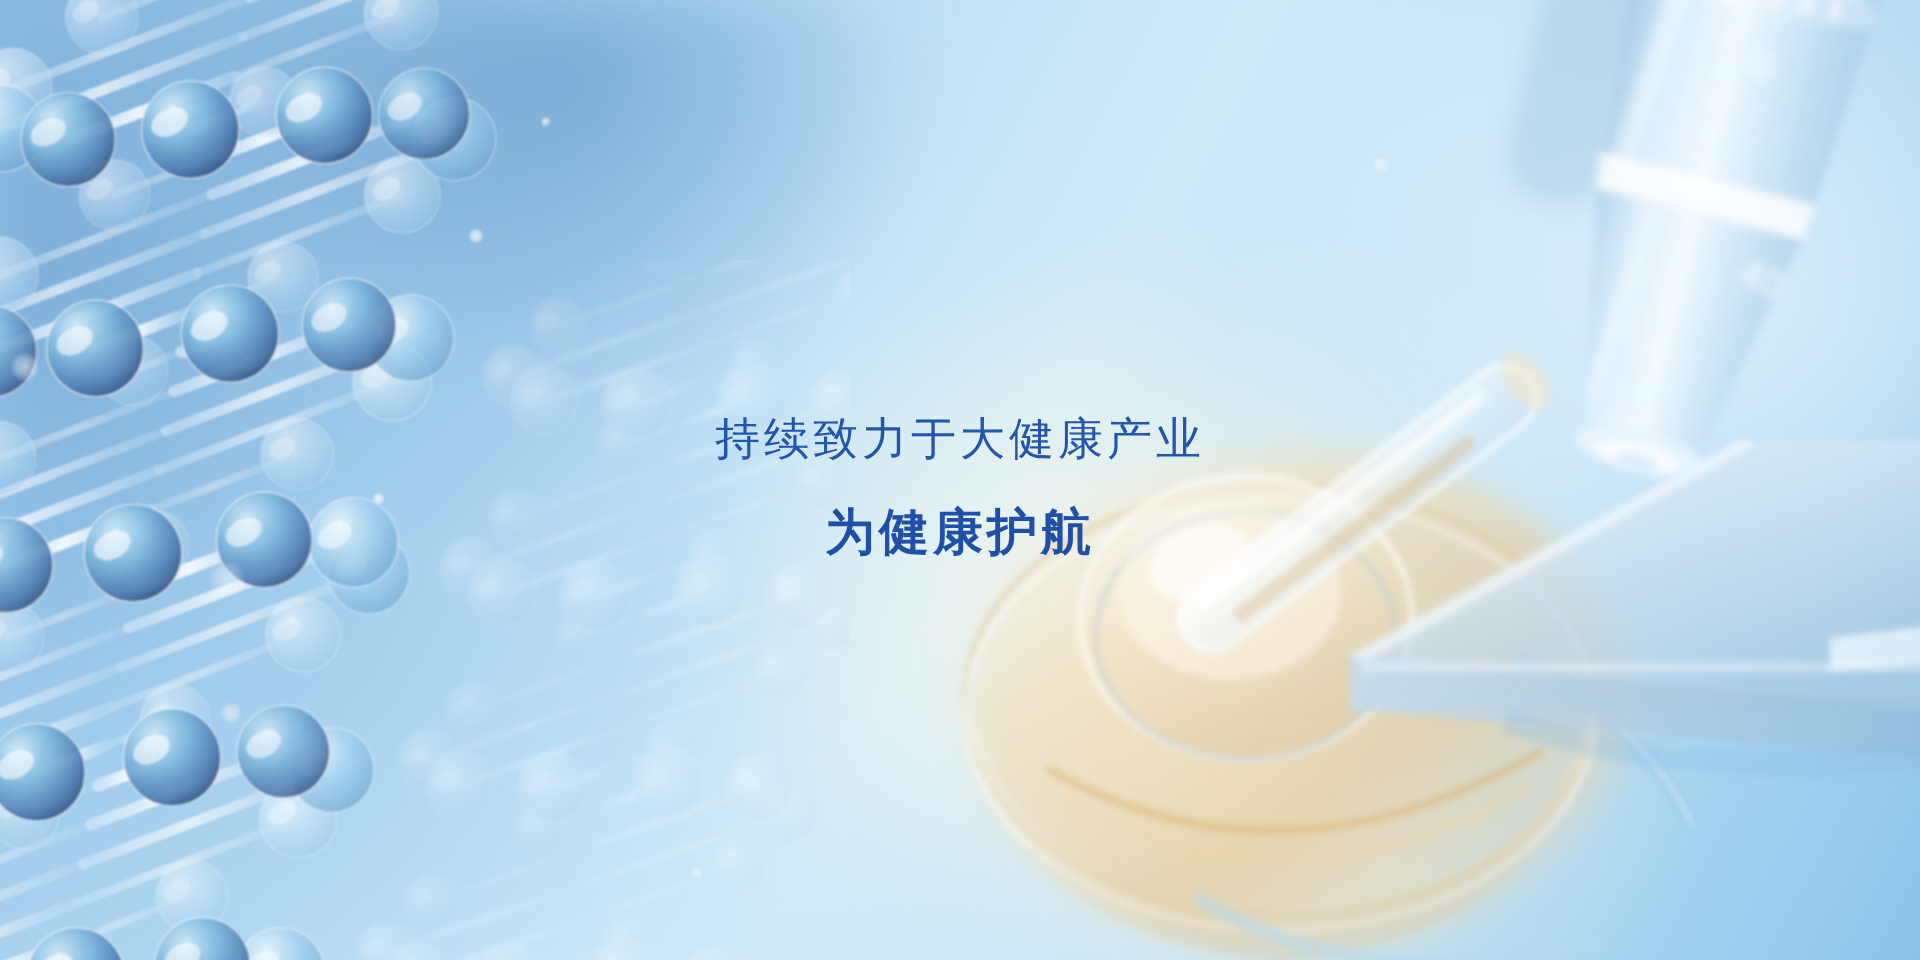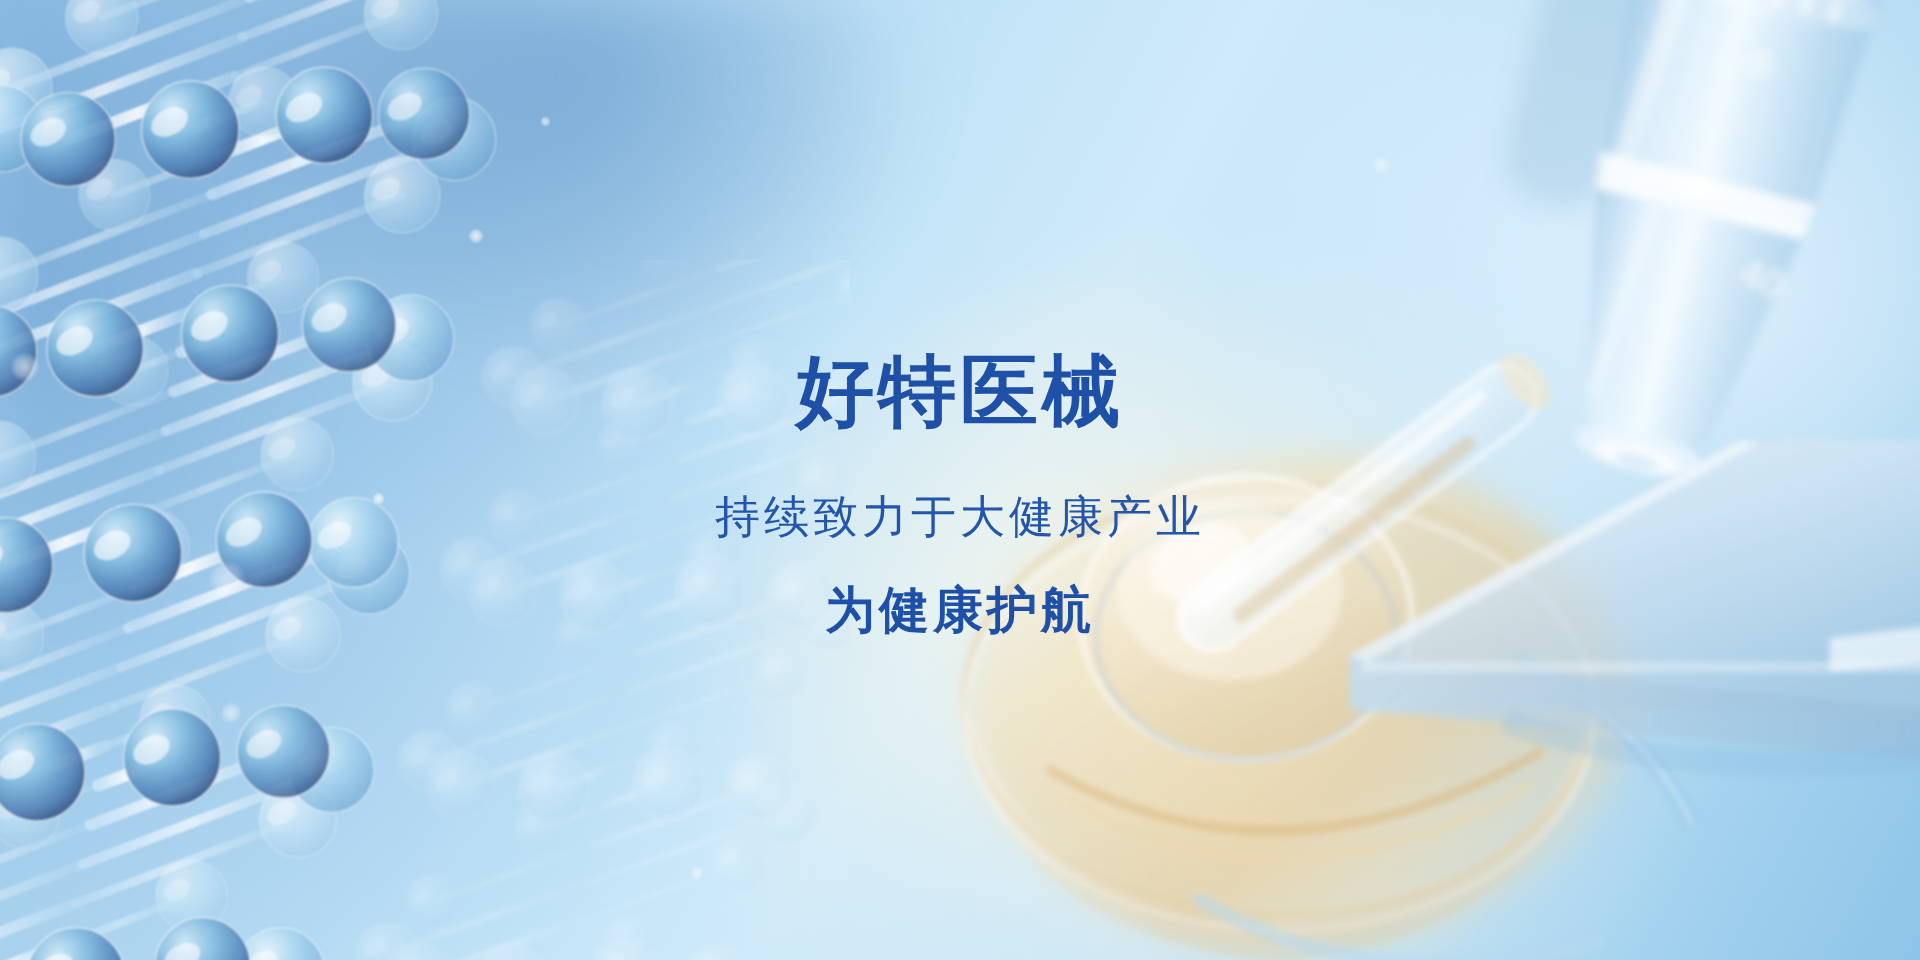--- a/index.html
+++ b/index.html
@@ -1030,18 +1030,17 @@
   <div class="bokeh" style="left:10px;   top:352px;  width:30px; height:30px; opacity:.60;"></div>
   <div class="bokeh" style="left:372px;  top:492px;  width:13px; height:13px; opacity:.85;"></div>
   <div class="bokeh" style="left:208px;  top:560px;  width:38px; height:38px; opacity:.48;"></div>
   <div class="bokeh" style="left:220px;  top:702px;  width:22px; height:22px; opacity:.55;"></div>
   <div class="bokeh" style="left:540px;  top:116px;  width:11px; height:11px; opacity:.70;"></div>
   <div class="bokeh" style="left:1738px; top:42px;   width:44px; height:44px; opacity:.42;"></div>
   <div class="bokeh" style="left:1372px; top:156px;  width:18px; height:18px; opacity:.46;"></div>
   <div class="bokeh" style="left:690px;  top:866px;  width:14px; height:14px; opacity:.55;"></div>
 
   <div id="text-block">
-    <div id="brand-title">好特医械</div>
     <div id="brand-subtitle">持续致力于大健康产业</div>
     <div id="brand-tagline">为健康护航</div>
   </div>
 
 </div>
 
 </body></html>

